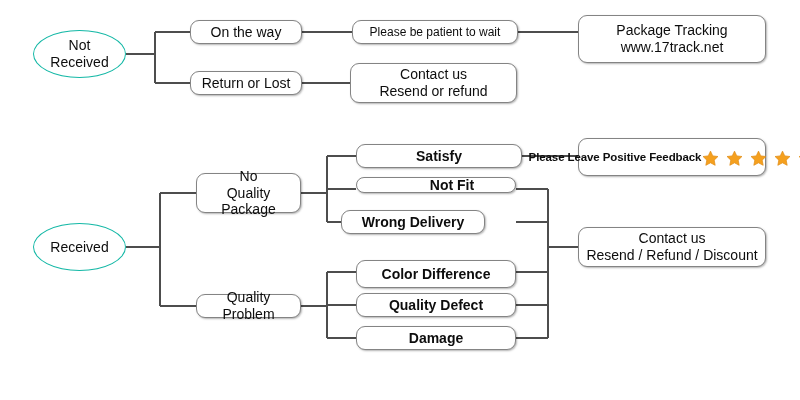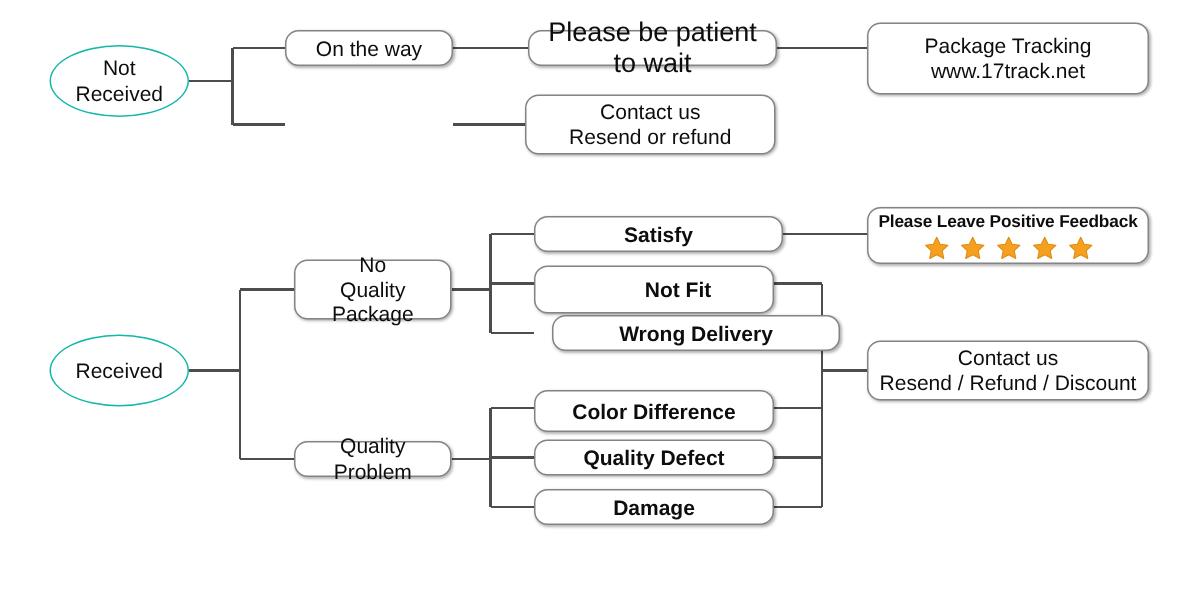--- a/index.html
+++ b/index.html
@@ -50,21 +50,21 @@
     border-radius: 50%;
     box-shadow: none;
     border: 1px solid #14b8a6;
   }
   .node-label {
     display: block;
     white-space: pre-line;
     padding: 0 4px;
   }
   .feedback-node {
-    flex-direction: column;
+    flex-direction: row;
     justify-content: center;
     gap: 1px;
     padding-top: 2px;
   }
   .feedback-title {
     font-weight: bold;
     font-size: 11.5px;
     letter-spacing: -0.1px;
     white-space: nowrap;
   }
@@ -72,21 +72,21 @@
     display: flex;
     flex-direction: row;
     gap: 7px;
     line-height: 1;
   }
   .star-icon {
     display: block;
     width: 17px;
     height: 17px;
   }
-  .t-small { font-size: 18px; }
+  .t-small { font-size: 12px; }
   .t-mid   { font-size: 14px; }
   .t-bold  { font-weight: bold; }
 </style>
 </head>
 <body>
 
 <div id="diagram-root">
 
   <svg id="connector-layer" width="800" height="400" viewBox="0 0 800 400" xmlns="http://www.w3.org/2000/svg">
     <g fill="none" stroke="#4d4d4d" stroke-width="1.6" shape-rendering="crispEdges">
@@ -133,20 +133,23 @@
 
   <div class="node ellipse t-mid" style="left:33px; top:30px; width:93px; height:48px;">
     <span class="node-label">Not
 Received</span>
   </div>
 
   <div class="node rounded t-mid" style="left:190px; top:20px; width:112px; height:24px;">
     <span class="node-label">On the way</span>
   </div>
 
+  <div class="node rounded t-mid" style="left:190px; top:71px; width:112px; height:24px;">
+    <span class="node-label">Return or Lost</span>
+  </div>
 
   <div class="node rounded t-small" style="left:352px; top:20px; width:166px; height:24px;">
     <span class="node-label">Please be patient to wait</span>
   </div>
 
   <div class="node rounded t-mid" style="left:578px; top:15px; width:188px; height:48px;">
     <span class="node-label">Package Tracking
 www.17track.net</span>
   </div>
 
@@ -165,25 +168,25 @@
   </div>
 
   <div class="node rounded t-mid" style="left:196px; top:294px; width:105px; height:24px;">
     <span class="node-label">Quality Problem</span>
   </div>
 
   <div class="node rounded t-mid t-bold" style="left:356px; top:144px; width:166px; height:24px;">
     <span class="node-label">Satisfy</span>
   </div>
 
-  <div class="node rounded t-mid t-bold" style="left:356px; top:177px; width:160px; height:32px;padding-left:32px;">
+  <div class="node rounded t-mid t-bold" style="left:356px; top:177px; width:160px; height:16px;padding-left:32px;">
     <span class="node-label">Not Fit</span>
   </div>
 
-  <div class="node rounded t-mid t-bold" style="left:368px; top:210px; width:192px; height:24px;">
+  <div class="node rounded t-mid t-bold" style="left:341px; top:210px; width:144px; height:24px;">
     <span class="node-label">Wrong Delivery</span>
   </div>
 
   <div class="node rounded t-mid t-bold" style="left:356px; top:260px; width:160px; height:28px;">
     <span class="node-label">Color Difference</span>
   </div>
 
   <div class="node rounded t-mid t-bold" style="left:356px; top:293px; width:160px; height:24px;">
     <span class="node-label">Quality Defect</span>
   </div>

